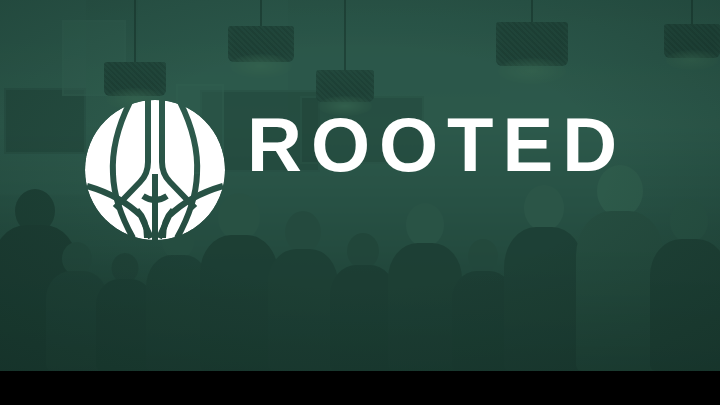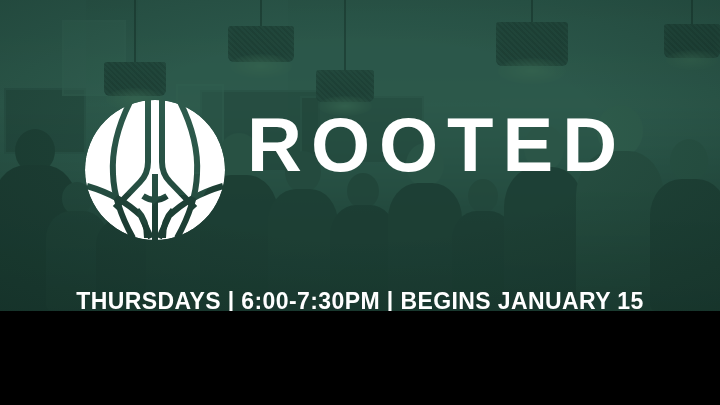--- a/index.html
+++ b/index.html
@@ -3,21 +3,21 @@
 <meta charset="utf-8">
 <style>
   html, body {
     margin: 0;
     padding: 0;
     background: #000;
   }
   #poster {
     position: relative;
     width: 720px;
-    height: 311px;
+    height: 371px;
     overflow: hidden;
     font-family: "Liberation Sans", sans-serif;
     background: #2a5b4c;
   }
 
   
   .photo-layer {
     position: absolute;
     inset: 0;
     overflow: hidden;
@@ -285,15 +285,14 @@
           </mask>
         </defs>
         <circle cx="70" cy="70" r="70" fill="#ffffff" mask="url(#rootmask)"></circle>
       </svg>
 
       <div class="wordmark-block">
         <div class="wordmark">ROOTED</div>
       </div>
     </div>
 
-    <div class="schedule">THURSDAYS | 6:00-7:30PM | BEGINS JANUARY 15</div>
   </div>
 </div>
 
 </body></html>

